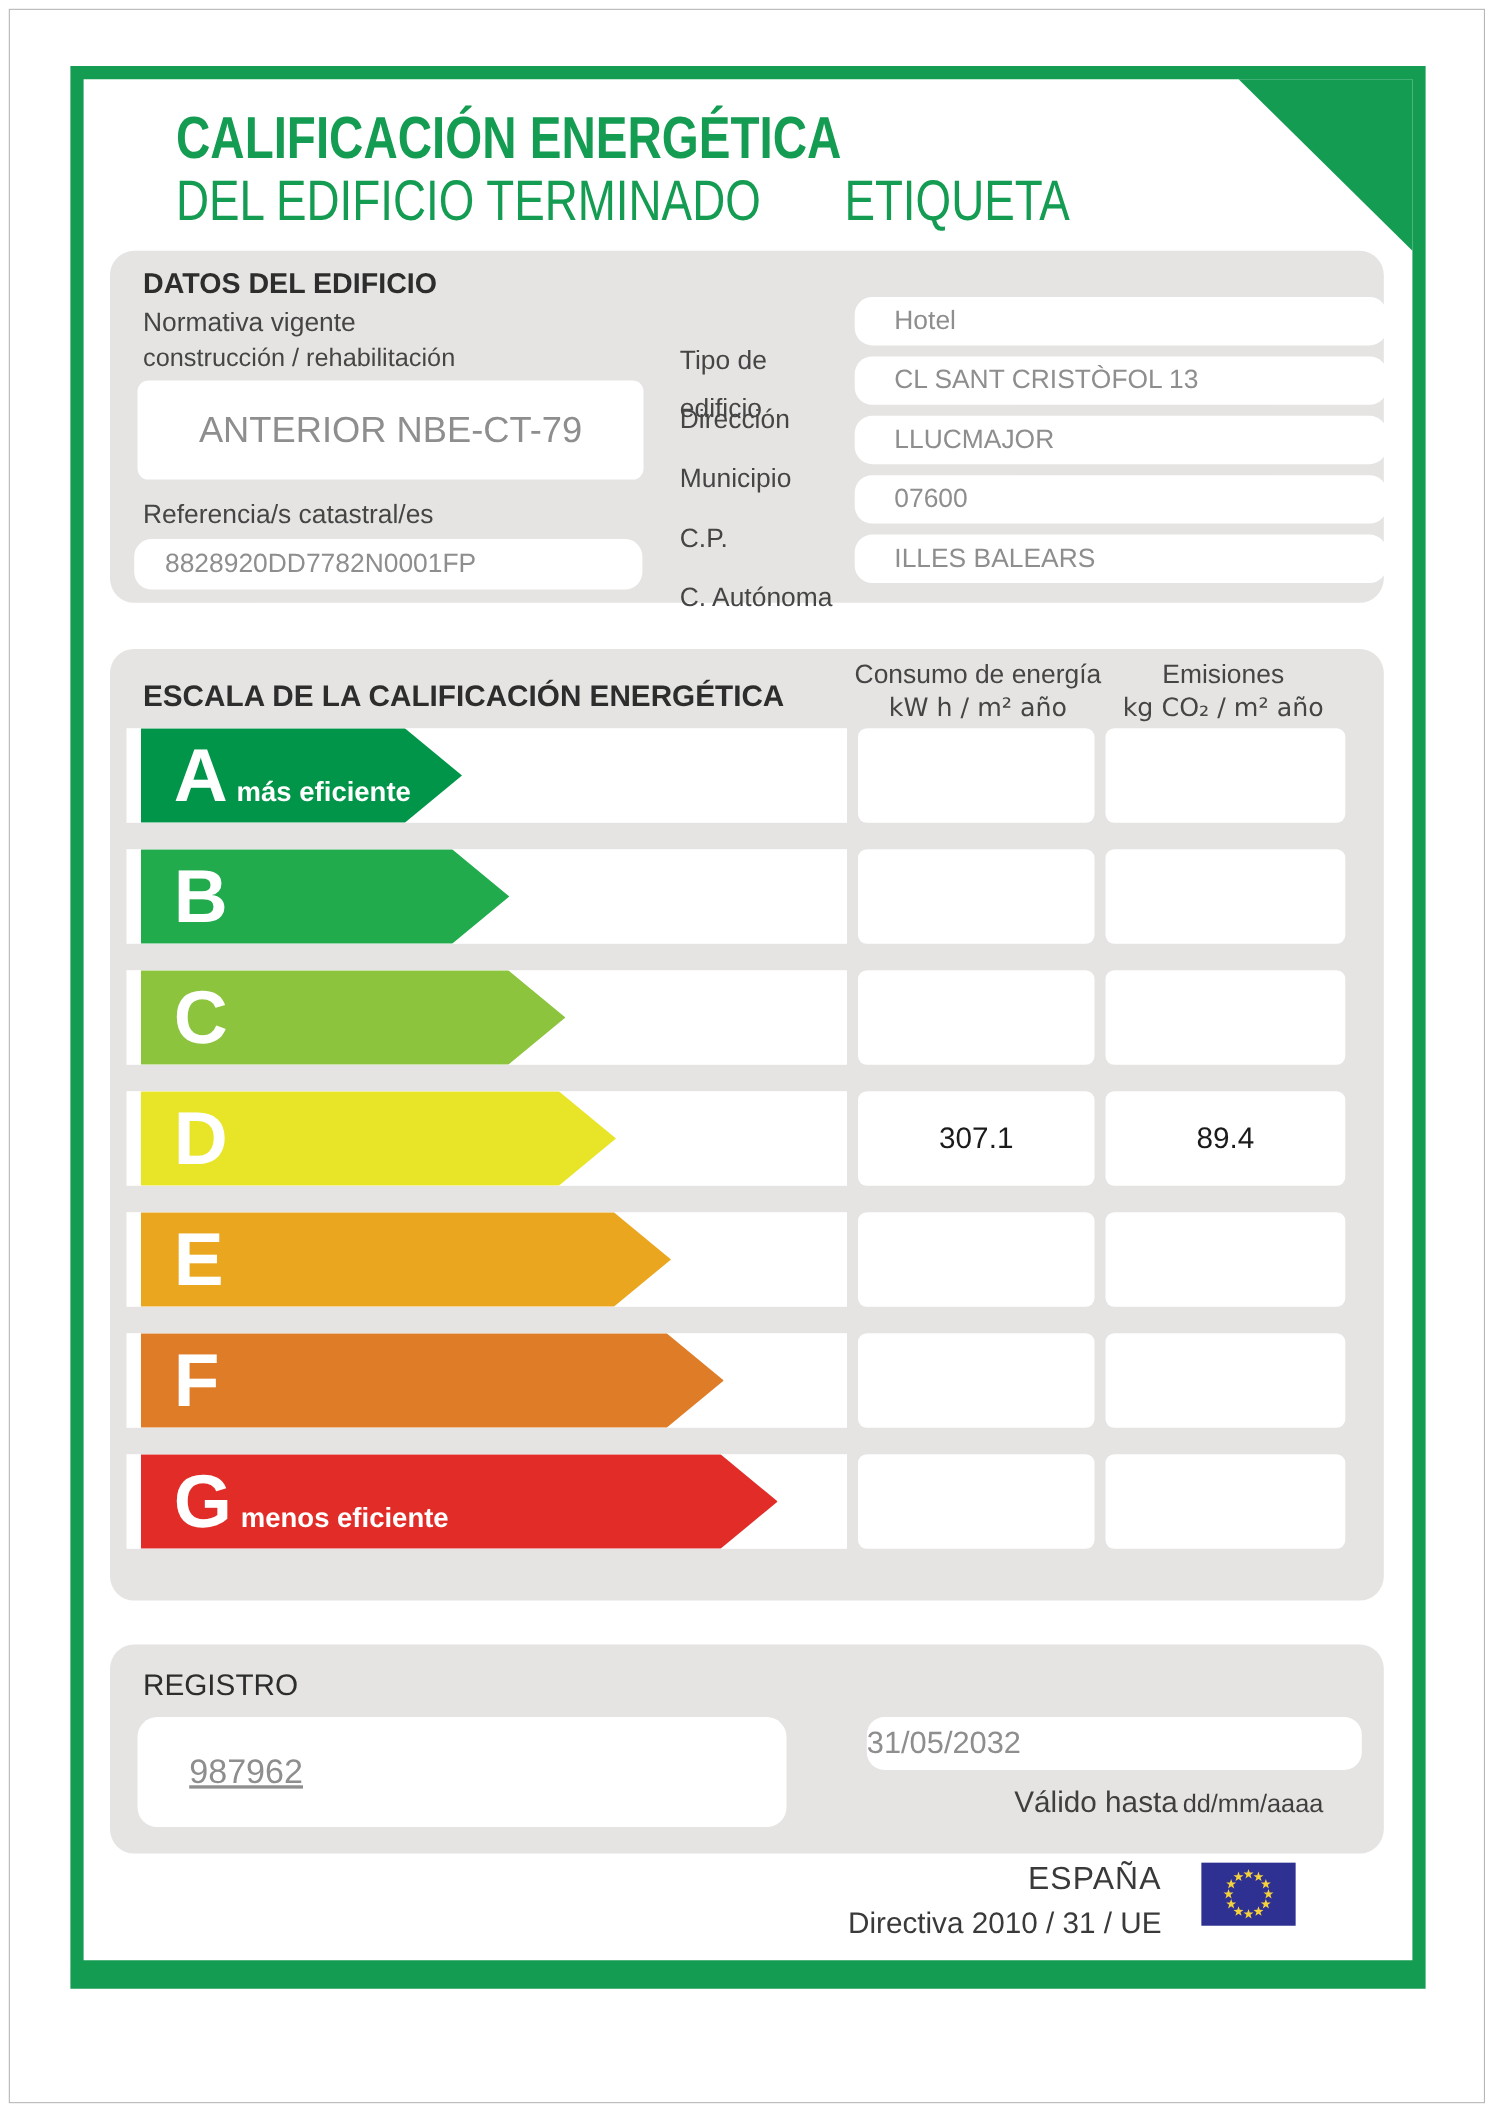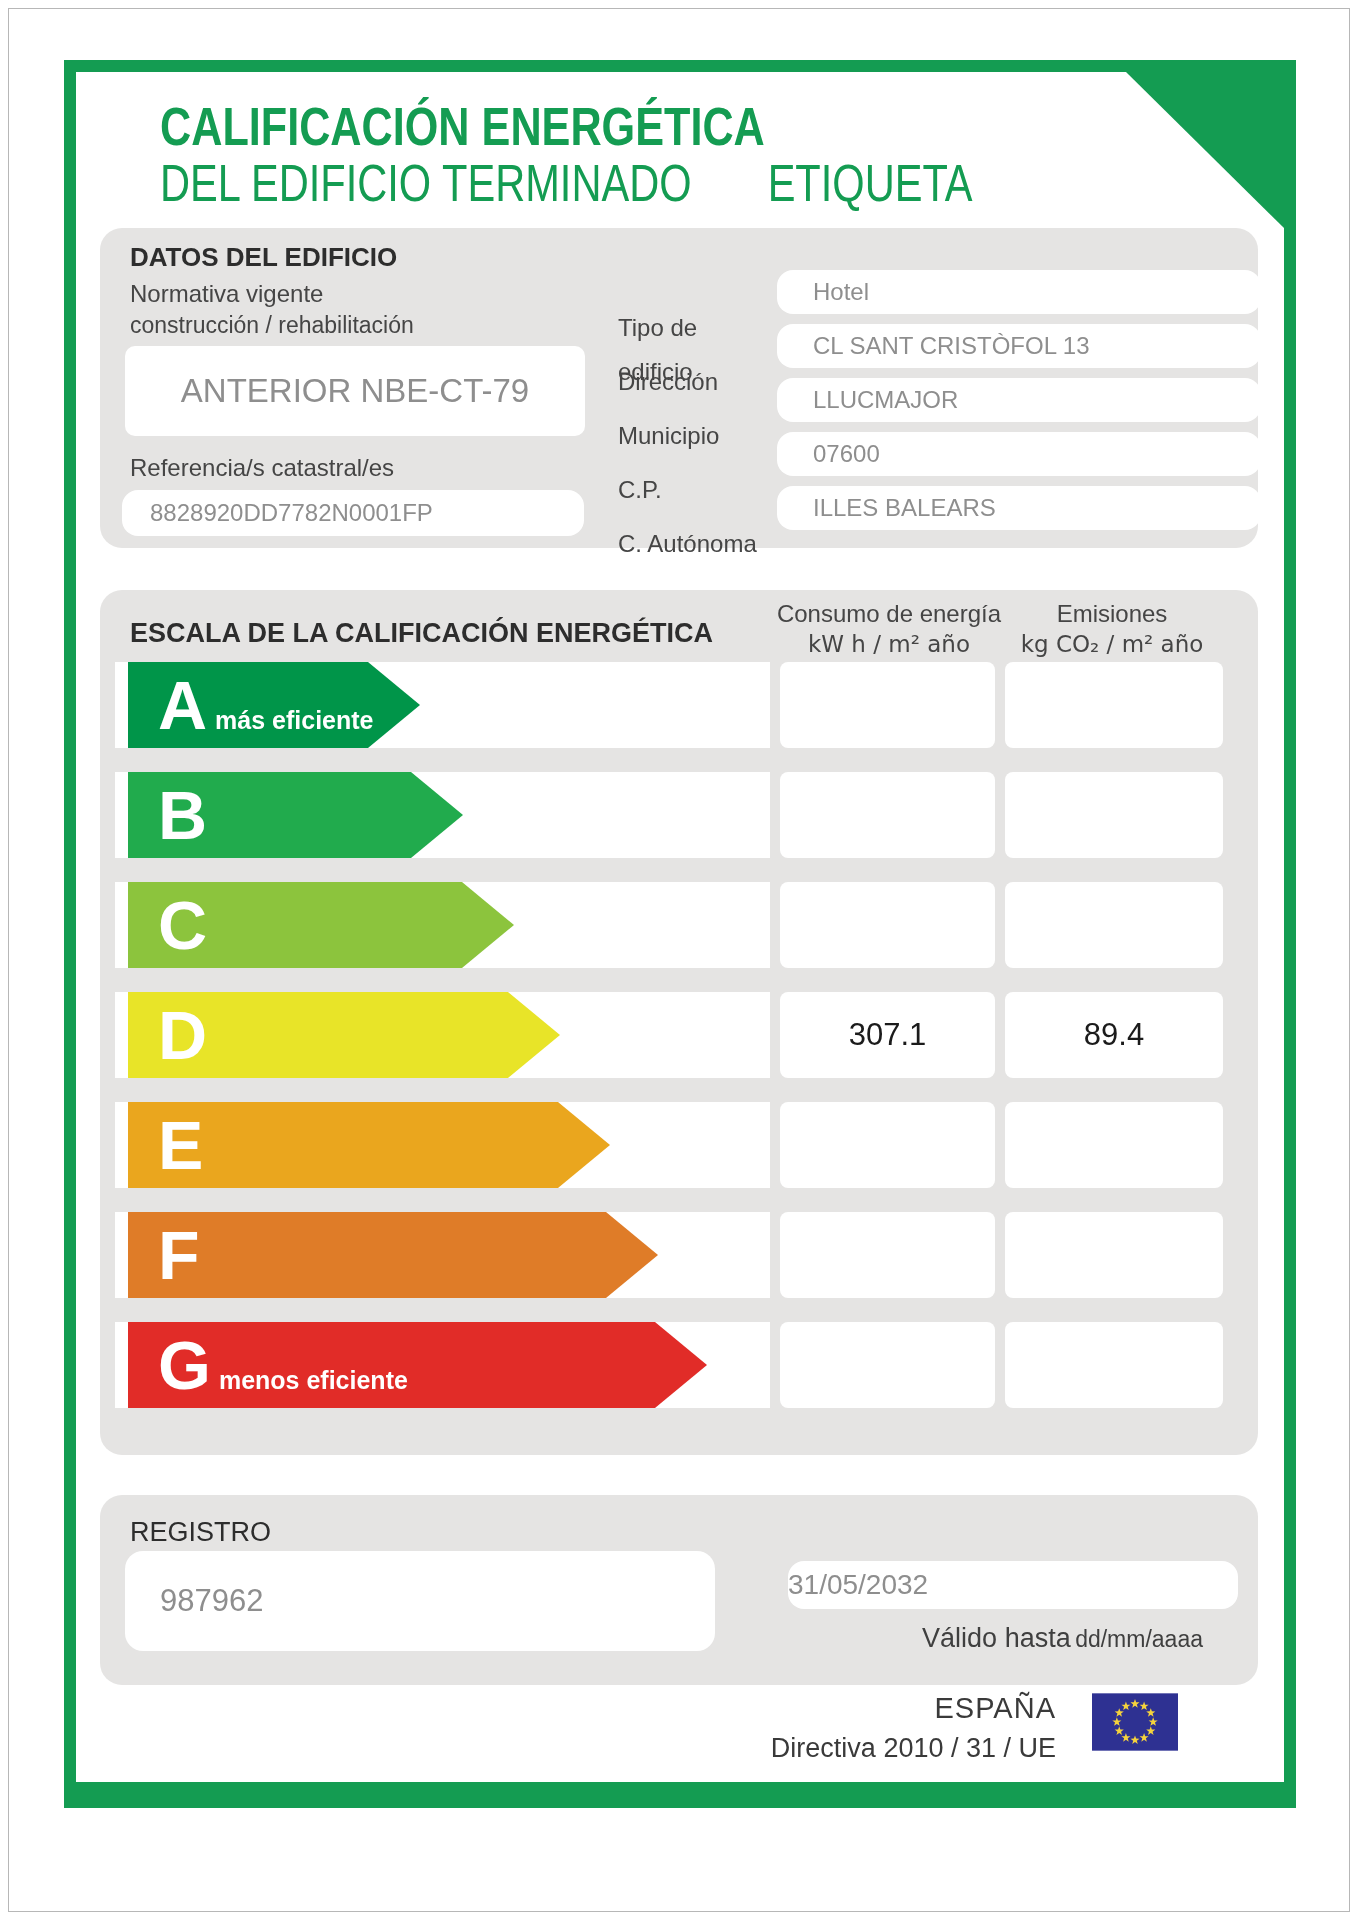--- a/index.html
+++ b/index.html
@@ -45,29 +45,29 @@
               font-size:24px; box-sizing:border-box; }
   
   .esc-title { top:28px; font-size:27px; }
   .colhead { position:absolute; top:8px; width:230px; text-align:center; font-size:24px;
              color:#454545; line-height:31px; }
   .colhead .units { font-family:"DejaVu Sans", sans-serif; font-size:23px; }
   .ch1 { left:674px; } .ch2 { left:897px; }
   .srow { position:absolute; left:0; width:100%; height:86px; }
   .strip { position:absolute; left:15px; top:0; width:655px; height:86px; background:#ffffff; }
   .cell { position:absolute; top:0; height:86px; background:#ffffff; border-radius:8px;
-          text-align:center; line-height:86px; font-size:31px; color:#1B1B1B; }
+          text-align:center; line-height:86px; font-size:27px; color:#1B1B1B; }
   .c1 { left:680px; width:215px; } .c2 { left:905px; width:218px; }
   .arrow { position:absolute; left:28px; top:0; height:86px; display:flex; align-items:baseline;
            clip-path:polygon(0 0, calc(100% - 52px) 0, 100% 50%, calc(100% - 52px) 100%, 0 100%); }
   .letter { font-size:68px; font-weight:bold; color:#ffffff; padding-left:30px; line-height:86px; }
   .tag { font-size:25px; font-weight:bold; color:#ffffff; margin-left:8px; }
   
-  .regnum { left:25px; top:56px; width:590px; height:100px; border-radius:18px;
-            display:flex; align-items:center; padding-left:35px; font-size:31px; box-sizing:border-box; }
+  .regnum { left:25px; top:66px; width:590px; height:100px; border-radius:18px;
+            display:flex; align-items:center; padding-left:47px; font-size:31px; box-sizing:border-box;text-decoration:underline; }
   .regdate { left:688px; top:66px; width:450px; height:48px; line-height:48px;
              font-size:28px; box-sizing:border-box; }
   .validrow { position:absolute; left:688px; top:128px; width:450px; text-align:right;
               padding-right:35px; box-sizing:border-box; color:#3F3F3F; }
   .validrow .vl { font-size:27px; }
   .validrow .vf { font-size:23px; }
   
   .footer { position:absolute; left:600px; top:1692px; width:578px; display:flex;
             justify-content:flex-end; align-items:flex-start; gap:36px; }
   .ftext { text-align:right; color:#3A3A3A; }

